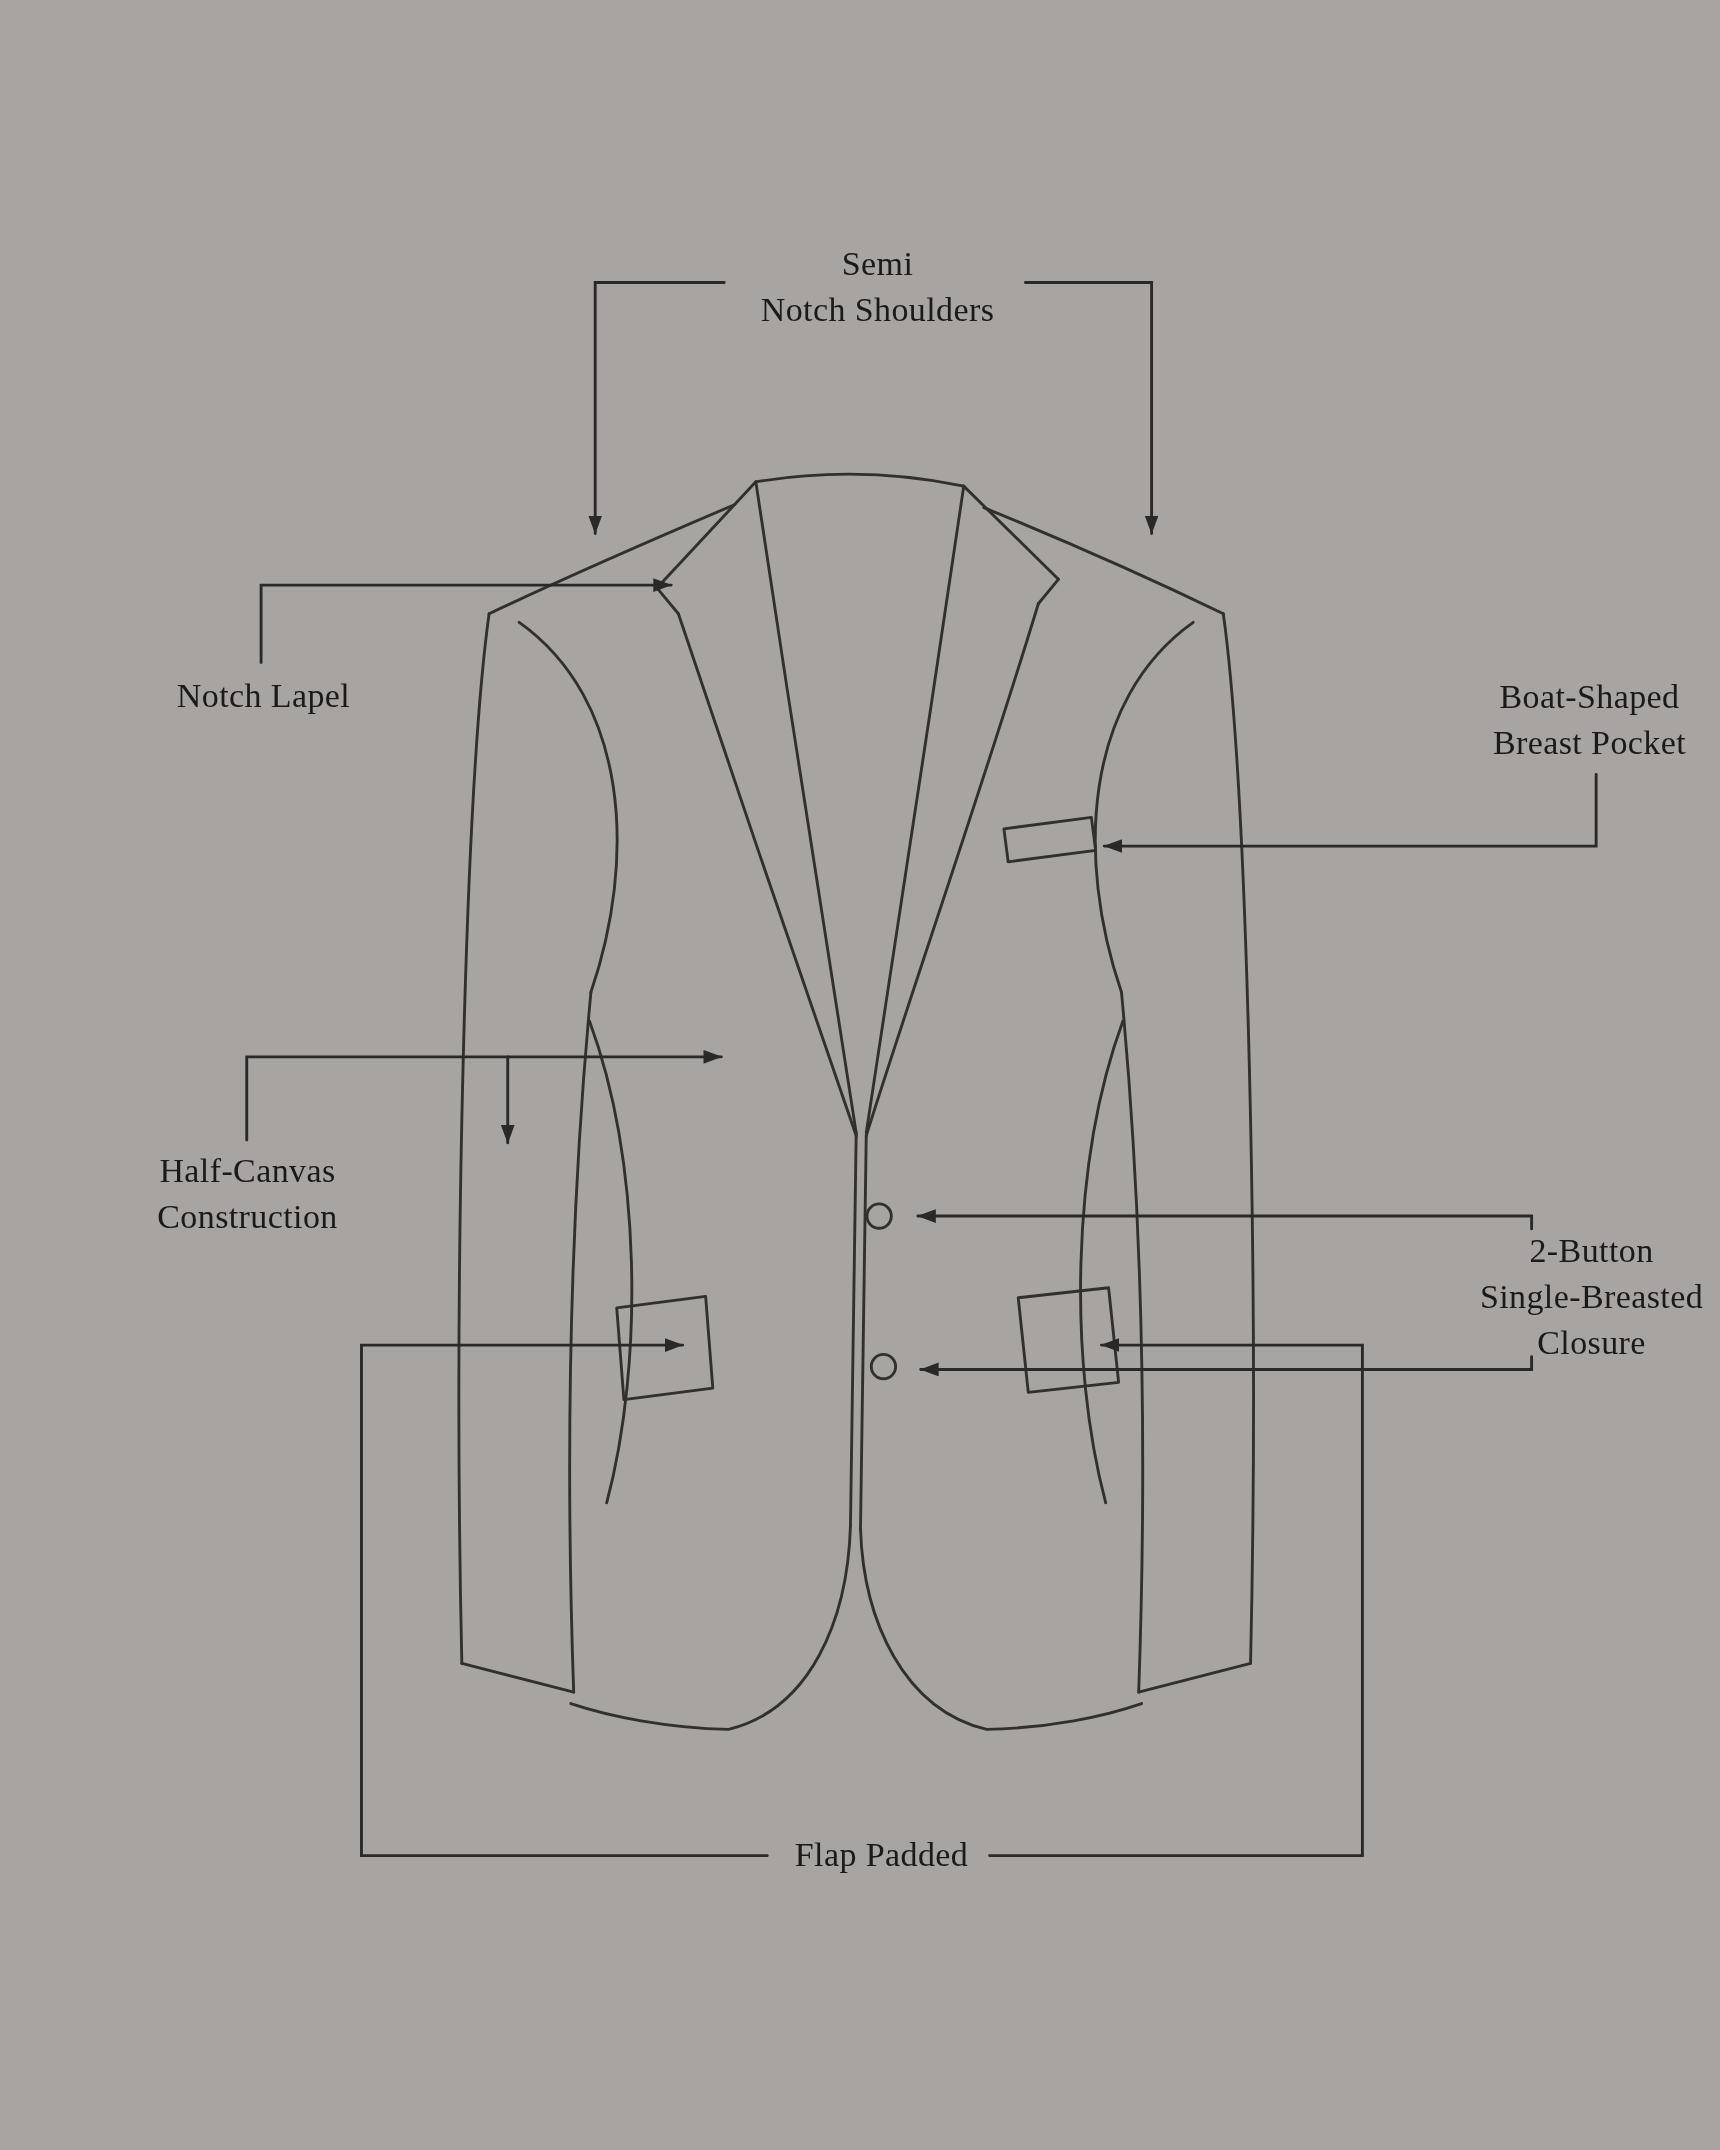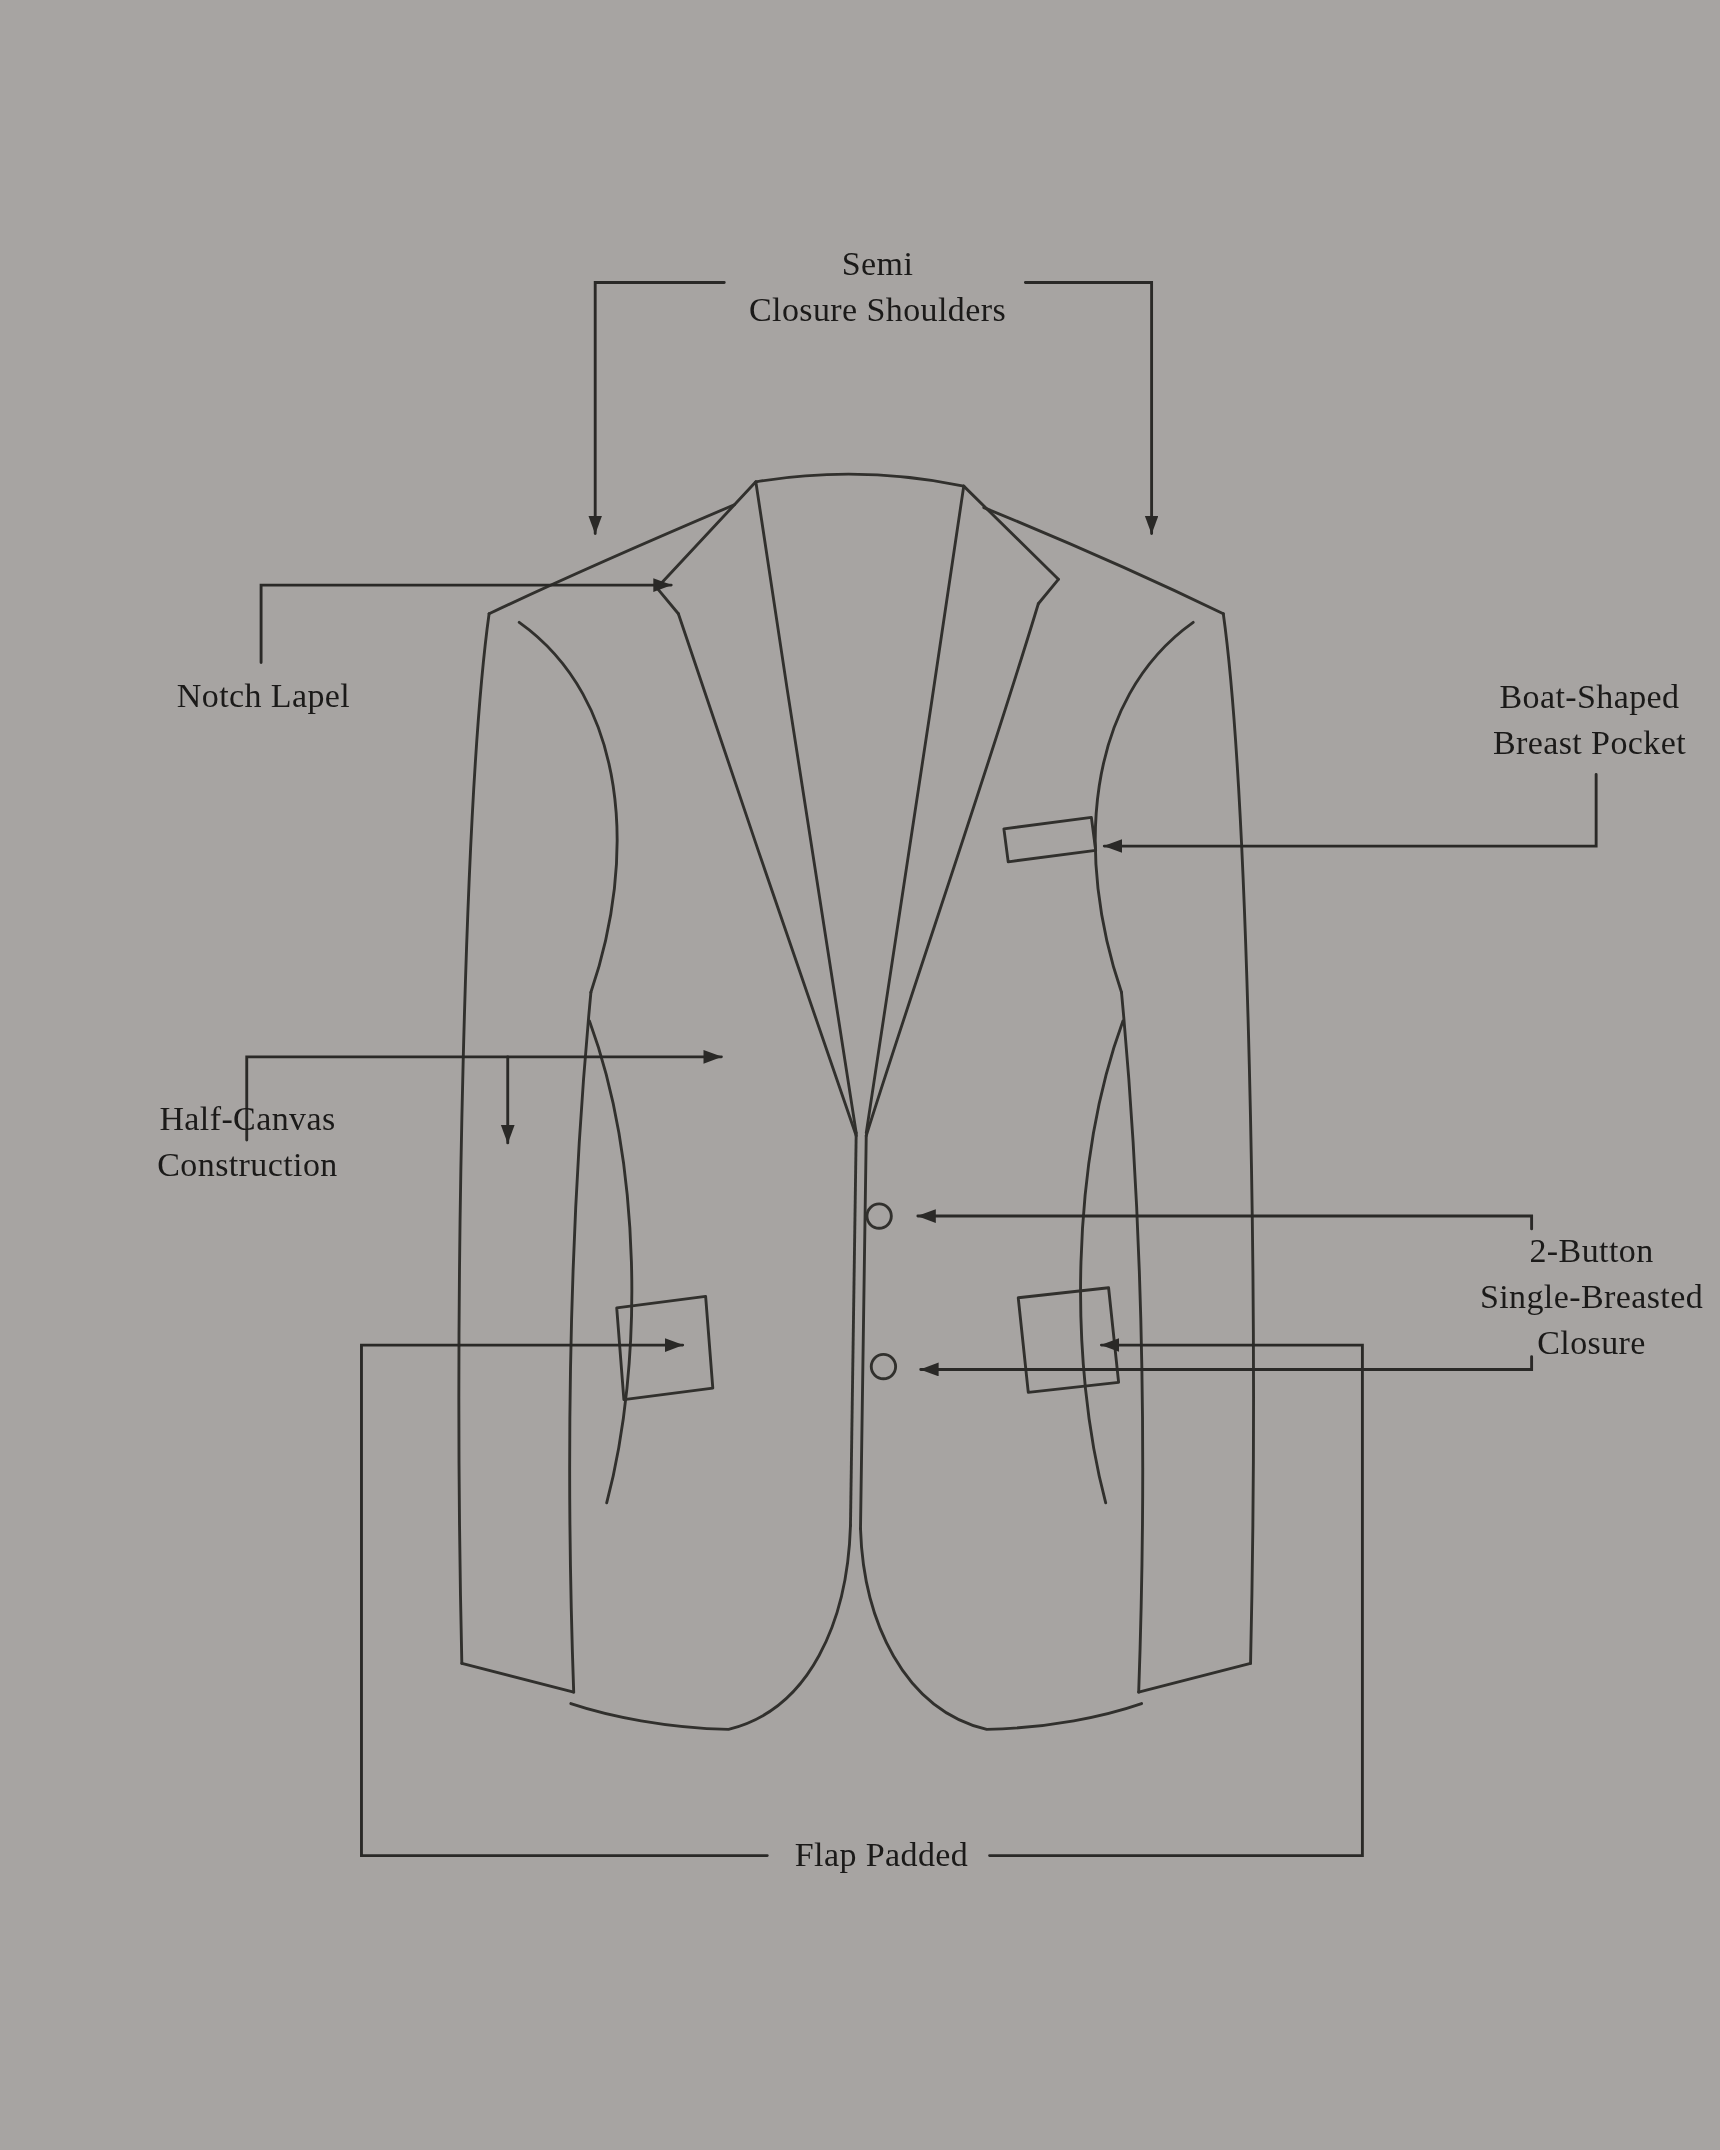--- a/index.html
+++ b/index.html
@@ -93,33 +93,33 @@
       <path d="M 1068 857 L 1068 848 L 640 848" marker-end="url(#arrow)"></path>
       <path d="M 1068 946 L 1068 955 L 642 955" marker-end="url(#arrow)"></path>
 
       <path d="M 535 1294 L 252 1294 L 252 938 L 476 938" marker-end="url(#arrow)"></path>
       <path d="M 690 1294 L 950 1294 L 950 938 L 768 938" marker-end="url(#arrow)"></path>
     </g>
   </svg>
 
   <div class="label" style="left:734px; top:241px; width:287px;">
     <div>Semi</div>
-    <div>Closure Shoulders</div>
+    <div>Notch Shoulders</div>
   </div>
 
   <div class="label" style="left:120px; top:673px; width:287px;text-align:center;">
     <div>Notch Lapel</div>
   </div>
 
   <div class="label" style="left:1446px; top:674px; width:287px;">
     <div>Boat-Shaped</div>
     <div>Breast Pocket</div>
   </div>
 
-  <div class="label" style="left:104px; top:1096px; width:287px;">
+  <div class="label" style="left:104px; top:1148px; width:287px;">
     <div>Half-Canvas</div>
     <div>Construction</div>
   </div>
 
   <div class="label" style="left:1448px; top:1228px; width:287px;">
     <div>2-Button</div>
     <div>Single-Breasted</div>
     <div>Closure</div>
   </div>
 

